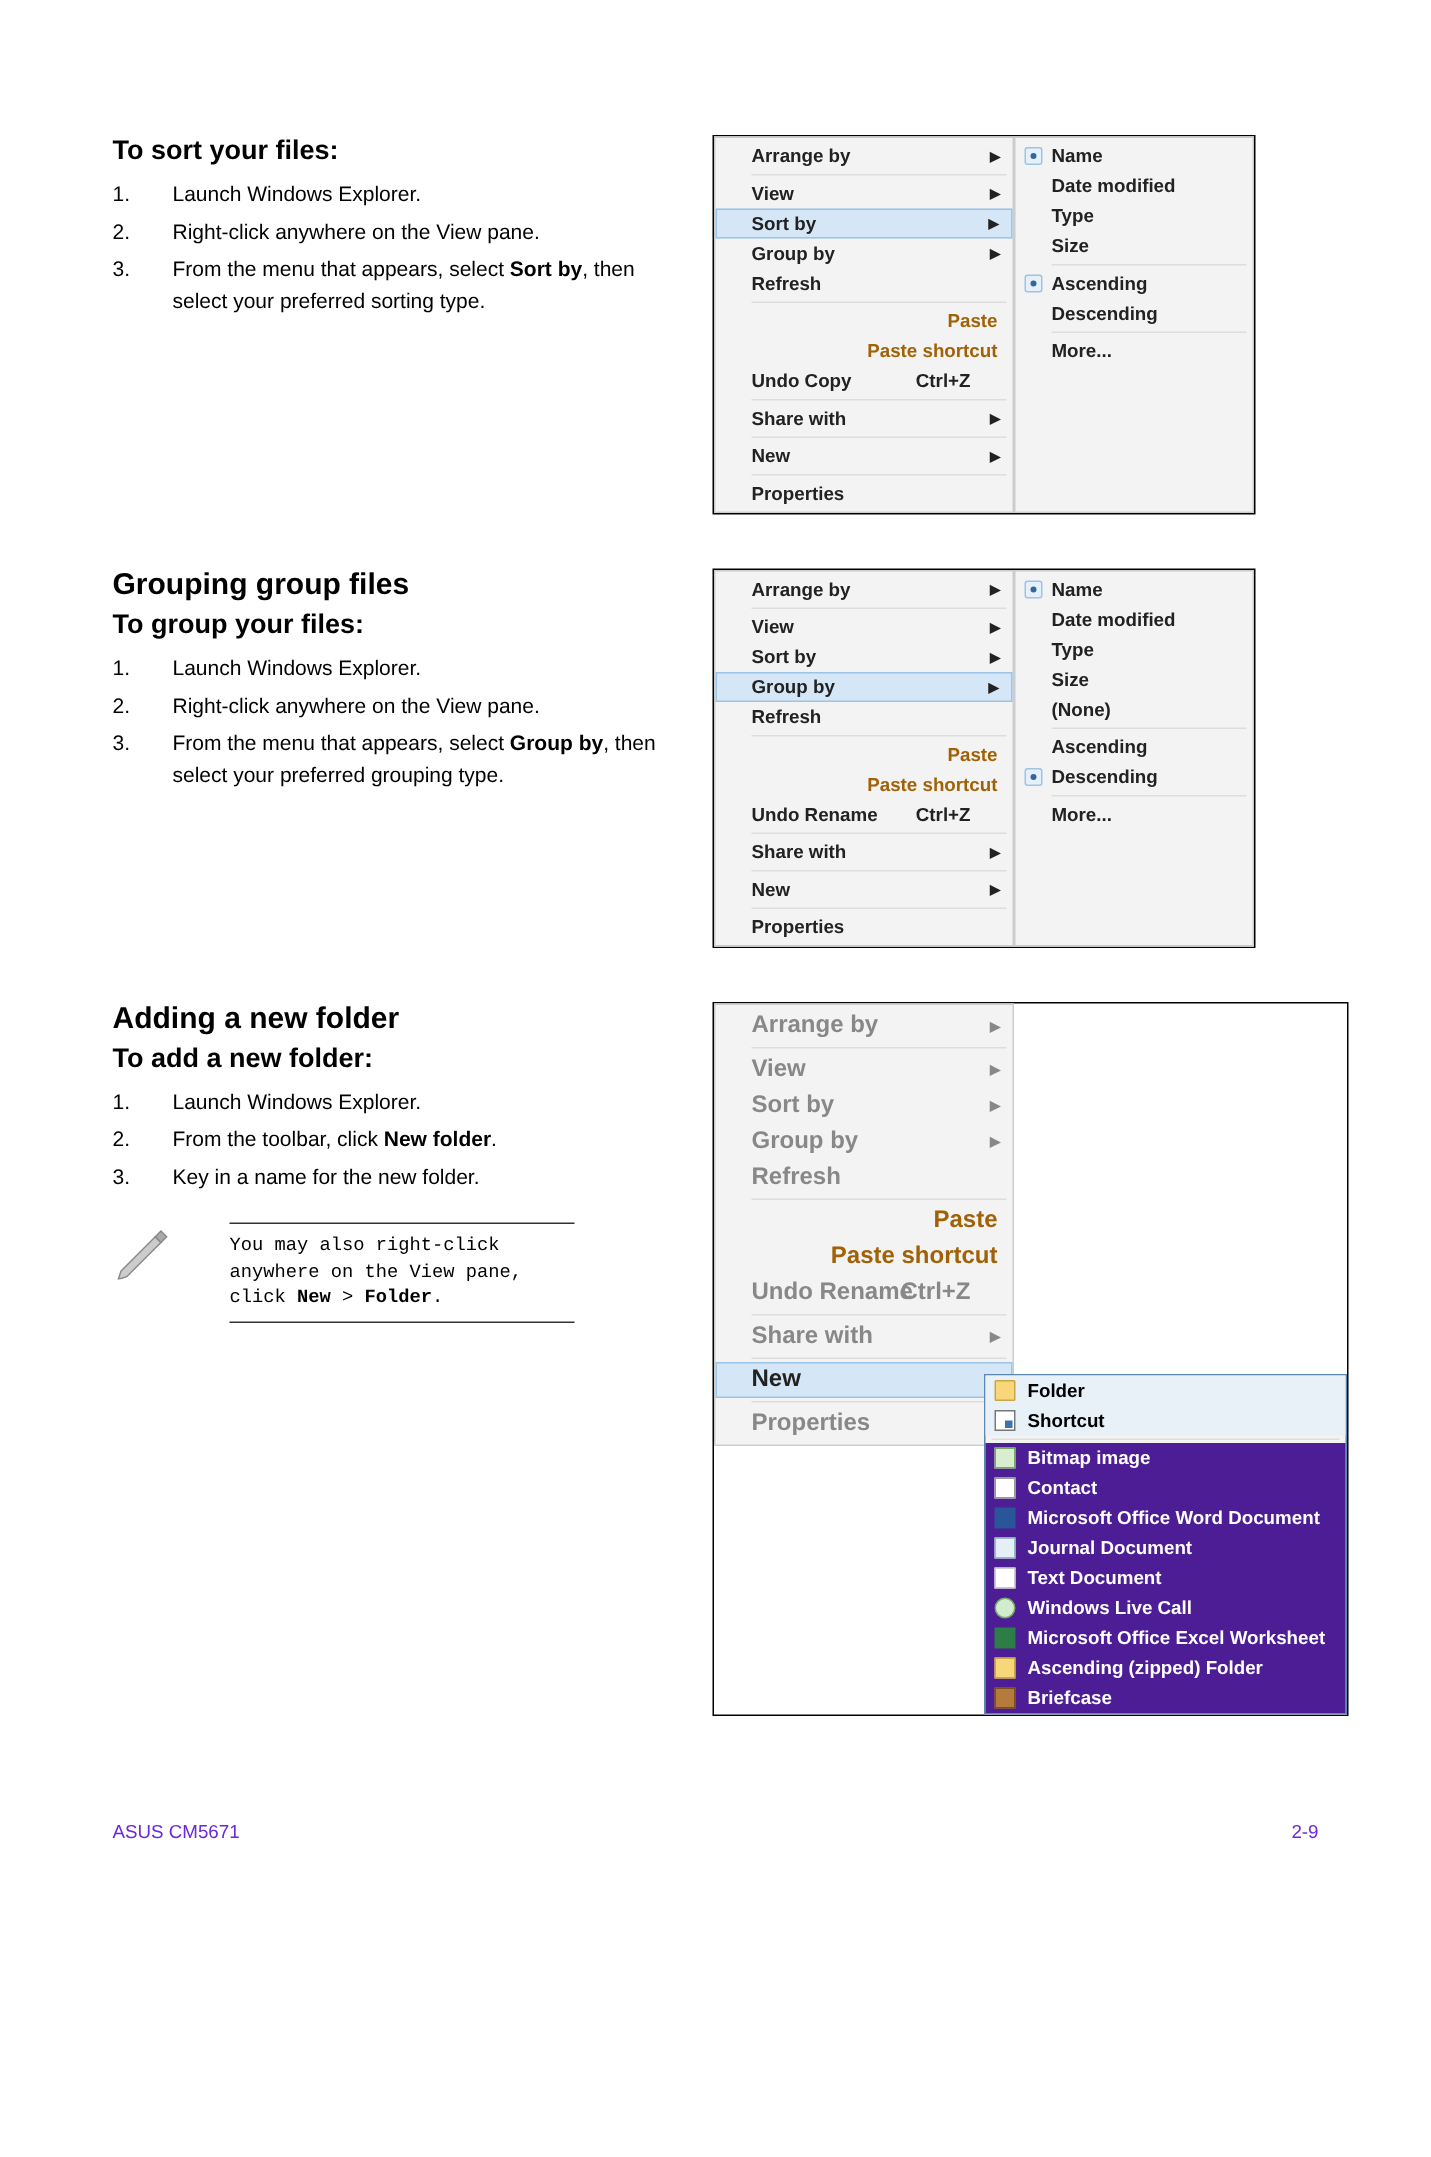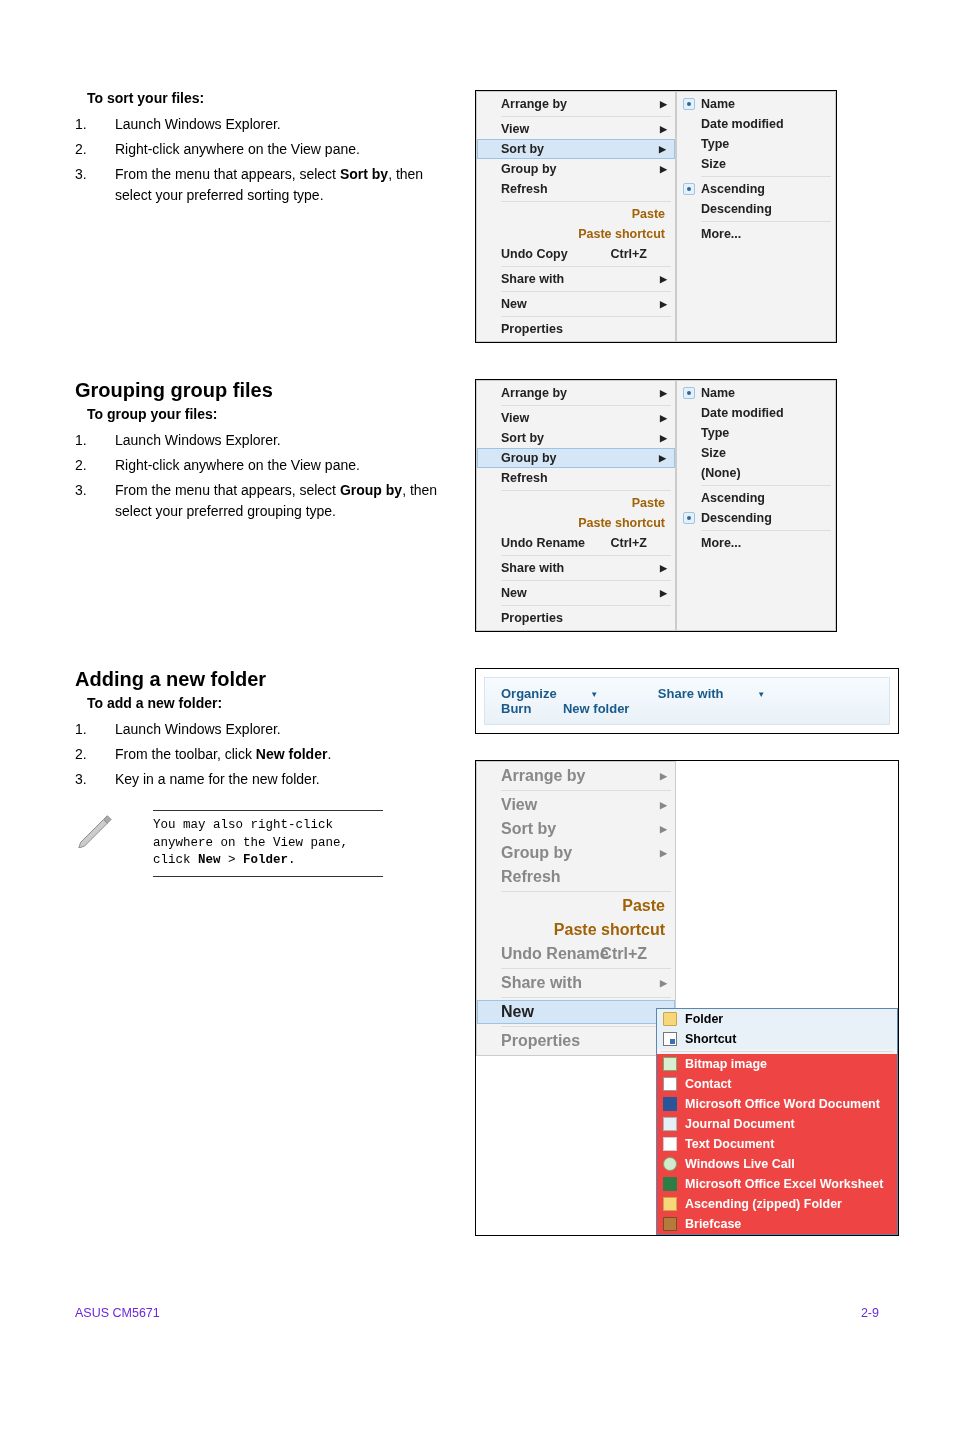--- a/index.html
+++ b/index.html
@@ -9,24 +9,23 @@
     width: 954px;
     padding: 90px 75px 40px 75px;
     color: #000;
   }
   h2 {
     font-size: 20px;
     font-weight: bold;
     margin-bottom: 4px;
   }
   .subhead {
-    font-size: 14px;
+    font-size: 18px;
     font-weight: bold;
     margin-bottom: 8px;
-    margin-left: 12px;
   }
   .section {
     margin-bottom: 36px;
     display: flex;
     align-items: flex-start;
     gap: 30px;
   }
   .leftcol {
     width: 370px;
     flex-shrink: 0;
@@ -155,21 +154,21 @@
   }
   .new-item {
     display: flex;
     align-items: center;
     padding: 3px 14px 3px 6px;
     gap: 8px;
     white-space: nowrap;
     font-size: 12.5px;
   }
   .new-item.hl {
-    background: #ef4444;
+    background: #4c1d95;
     color: #fff;
   }
   .ficon {
     width: 14px; height: 14px;
     display: inline-block;
     flex-shrink: 0;
   }
   .folder-ico { background: #f7d77a; border: 1px solid #c9a744; border-radius: 1px; }
   .shortcut-ico { background: #fff; border: 1px solid #777; position: relative; }
   .shortcut-ico::after { content:""; position:absolute; right:1px; bottom:1px; width:5px; height:5px; background:#3a74b0; }
@@ -430,28 +429,20 @@
         <svg viewBox="0 0 40 40">
             <path d="M6 34 L30 10 L34 14 L10 38 L4 40 Z" fill="#ccc" stroke="#888" stroke-width="1"></path>
             <path d="M30 10 L34 6 L38 10 L34 14 Z" fill="#aaa" stroke="#888"></path>
           </svg>
       </div>
       <div class="note-text">You may also right-click anywhere on the View pane, click <b>New</b> &gt; <b>Folder</b>.</div>
     </div>
   </div>
 
   <div class="imgcol">
-    <div class="toolbar">
-      <div class="toolbar-inner">
-        <span><span>Organize</span> <span class="tri">▼</span></span>
-        <span><span>Share with</span> <span class="tri">▼</span></span>
-        <span>Burn</span>
-        <span>New folder</span>
-      </div>
-    </div>
 
     <div class="menu-box3">
       <div class="combo">
         <div class="menu-col" style="color:#888;">
           <div class="menu-item">
               <span>Arrange by</span>
               <span class="arrow">▶</span>
             </div>
           <div class="menu-sep"></div>
           <div class="menu-item">

